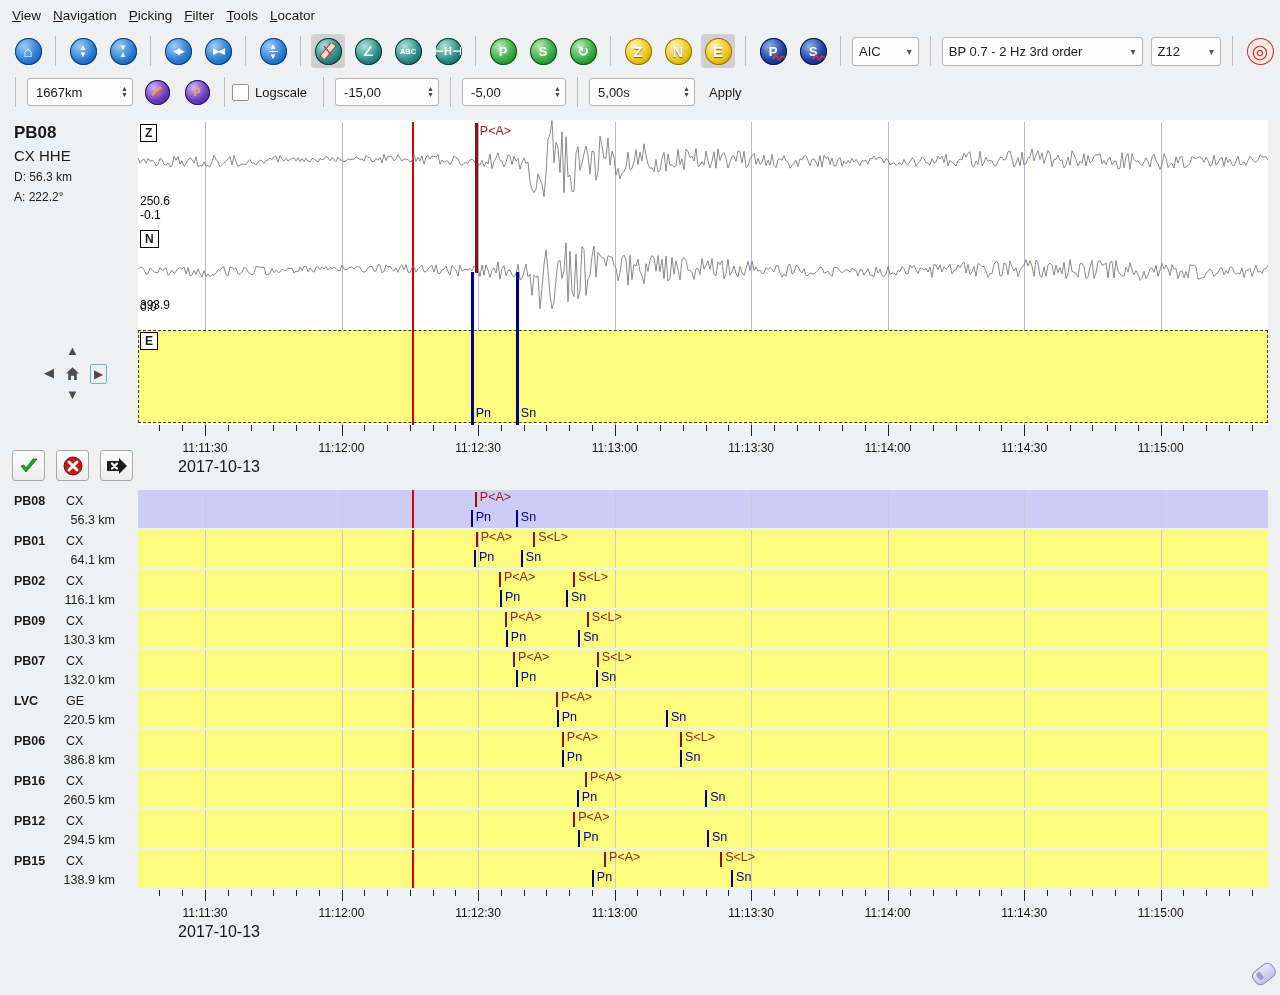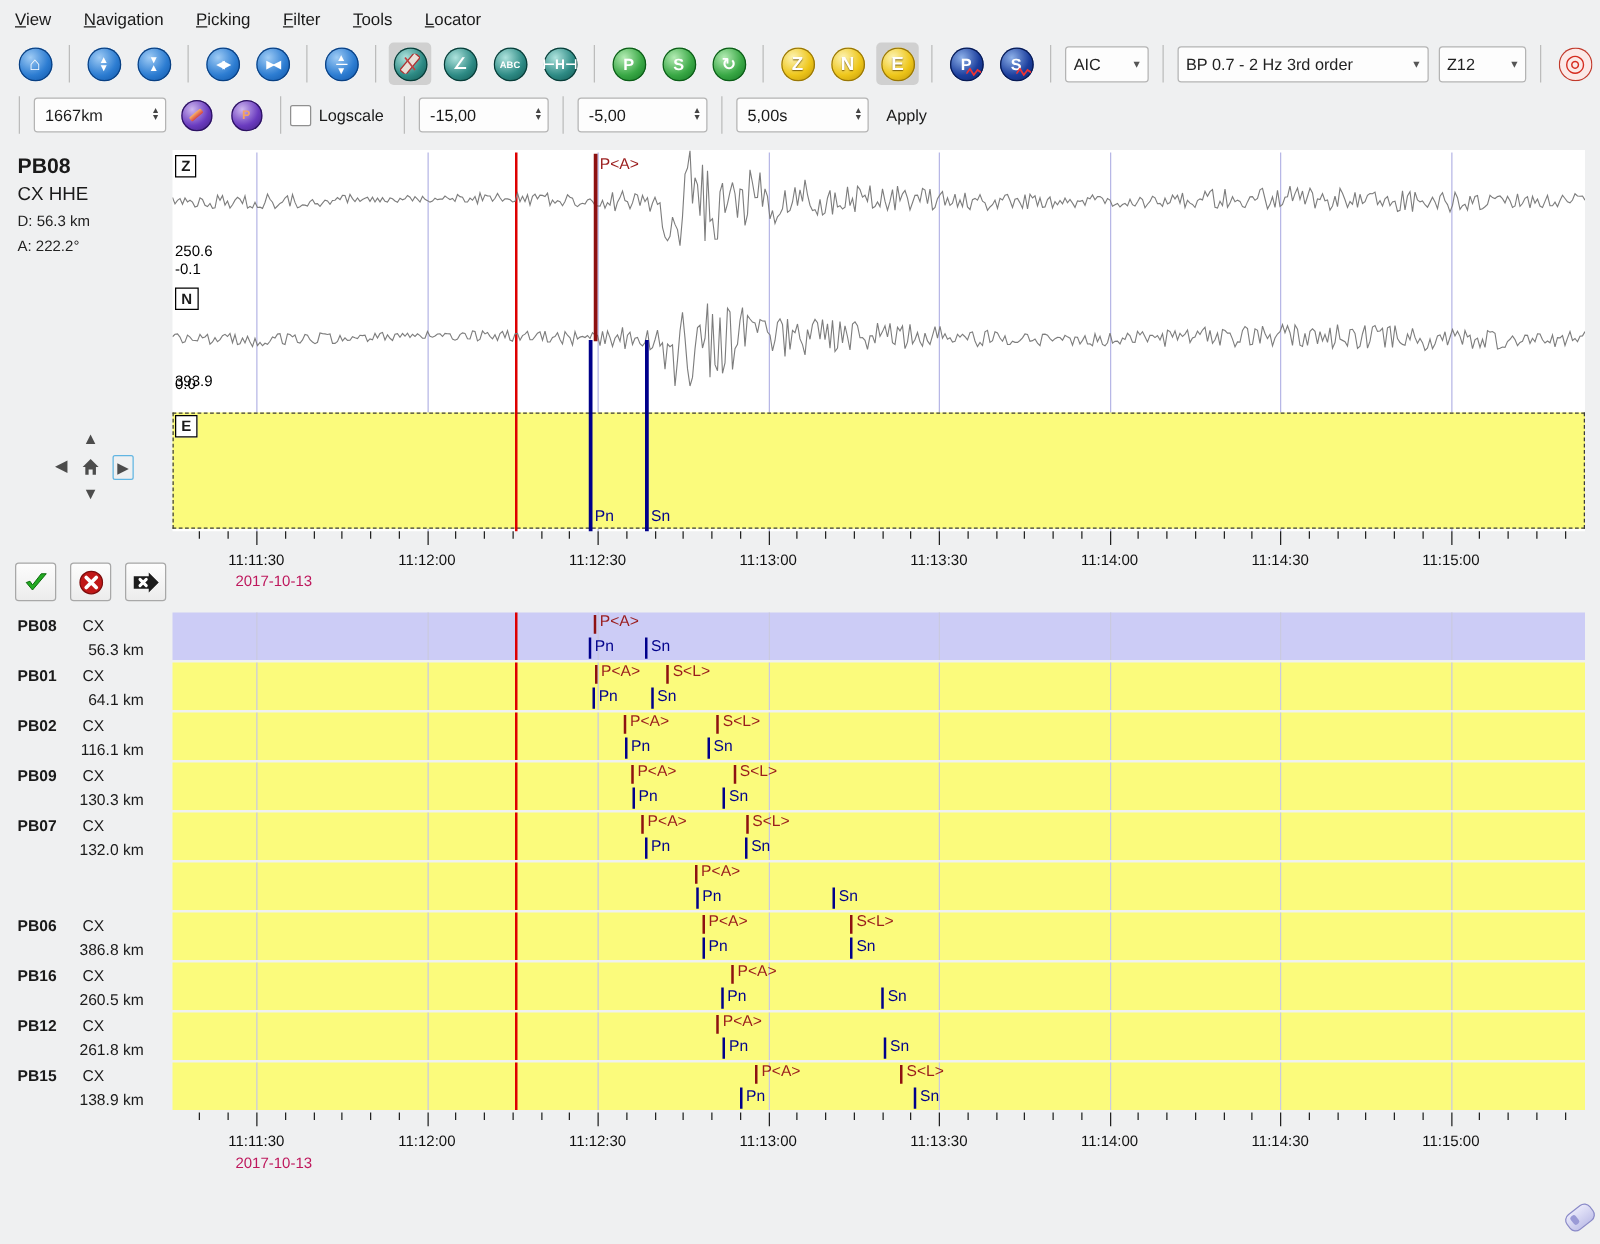--- a/index.html
+++ b/index.html
@@ -1,20 +1,20 @@
 <!DOCTYPE html>
 <html><head>
 <meta charset="utf-8">
 <style>
   html,body{margin:0;padding:0;background:#eff0f1;}
   #app{position:relative;width:1280px;height:995px;background:#eff0f1;
        font-family:"Liberation Sans","DejaVu Sans",sans-serif;color:#1a1a1a;overflow:hidden;}
   
   #menubar{position:absolute;left:0;top:0;width:100%;height:30px;display:flex;align-items:center;
-           padding-left:12px;box-sizing:border-box;gap:26px;font-size:13.5px;}
+           padding-left:12px;box-sizing:border-box;gap:12px;font-size:13.5px;}
   .menu-item{cursor:default;}
   .menu-item u{text-decoration:underline;}
   
   #toolbar1{position:absolute;left:0;top:30px;width:100%;height:42px;display:flex;align-items:center;
             padding-left:8px;box-sizing:border-box;}
   #toolbar2{position:absolute;left:0;top:72px;width:100%;height:40px;display:flex;align-items:center;
             padding-left:8px;box-sizing:border-box;font-size:13px;}
   .tsep{width:1px;height:30px;background:#bcbcbc;margin:0 7px;flex:0 0 auto;}
   .tbtn{width:34px;height:34px;border-radius:4px;display:flex;align-items:center;justify-content:center;
         margin:0 3px;flex:0 0 auto;cursor:pointer;}
@@ -63,21 +63,21 @@
   .mpick-line{position:absolute;width:3px;z-index:5;}
   .mpick-line.auto{background:#8e1111;}
   .mpick-line.pred{background:#00008b;}
   .mpick-label{position:absolute;font-size:12.5px;z-index:6;white-space:nowrap;}
   .mpick-label.auto{color:#9a1c1c;}
   .mpick-label.pred{color:#00008b;}
   
   .axis{position:absolute;left:138px;width:1130px;height:55px;}
   .tick{position:absolute;top:0;width:1px;background:#222;}
   .axis-label{position:absolute;top:16px;font-size:12px;transform:translateX(-50%);white-space:nowrap;color:#111;}
-  .axis-date{position:absolute;top:33px;font-size:12px;transform:translateX(-50%);white-space:nowrap;color:#be185d;}
+  .axis-date{position:absolute;top:33px;font-size:16px;transform:translateX(-50%);white-space:nowrap;color:#0f172a;}
   
   #review-buttons{position:absolute;left:12px;top:450px;display:flex;gap:11px;}
   .rbtn{width:31px;height:29px;border:1px solid #a8a8a8;border-radius:3px;
         background:linear-gradient(#fdfdfd,#ececec);display:flex;align-items:center;justify-content:center;cursor:pointer;}
   
   #rows{position:absolute;left:0;top:490px;width:1280px;}
   .srow{position:absolute;left:0;width:1280px;height:40px;}
   .srow-label{position:absolute;left:0;top:0;width:138px;height:40px;font-size:12.5px;}
   .srow-code{position:absolute;left:14px;top:4px;font-weight:bold;}
   .srow-net{position:absolute;left:66px;top:4px;}
@@ -542,20 +542,25 @@
           <div class="pk-lab auto" style="left: 380.103px;">P&lt;A&gt;</div>
           <div class="pk auto" style="left: 458.841px;"></div>
           <div class="pk-lab auto" style="left: 463.841px;">S&lt;L&gt;</div>
           <div class="pk pred" style="left: 377.833px;"></div>
           <div class="pk-lab pred" style="left: 382.833px;">Pn</div>
           <div class="pk pred" style="left: 457.931px;"></div>
           <div class="pk-lab pred" style="left: 462.931px;">Sn</div>
         </div>
       </div>
       <div class="srow" style="top: 200px;">
+        <div class="srow-label">
+          <span class="srow-code">LVC</span>
+          <span class="srow-net">GE</span>
+          <span class="srow-dist">220.5 km</span>
+        </div>
         <div class="srow-trace">
           <div class="row-grid" style="left: 67px;"></div>
           <div class="row-grid" style="left: 203.53px;"></div>
           <div class="row-grid" style="left: 340.06px;"></div>
           <div class="row-grid" style="left: 476.59px;"></div>
           <div class="row-grid" style="left: 613.12px;"></div>
           <div class="row-grid" style="left: 749.65px;"></div>
           <div class="row-grid" style="left: 886.18px;"></div>
           <div class="row-grid" style="left: 1022.71px;"></div>
           <div class="row-origin" style="left: 274.07px;"></div>
@@ -614,21 +619,21 @@
           <div class="pk pred" style="left: 438.817px;"></div>
           <div class="pk-lab pred" style="left: 443.817px;">Pn</div>
           <div class="pk pred" style="left: 567.155px;"></div>
           <div class="pk-lab pred" style="left: 572.155px;">Sn</div>
         </div>
       </div>
       <div class="srow" style="top: 320px;">
         <div class="srow-label">
           <span class="srow-code">PB12</span>
           <span class="srow-net">CX</span>
-          <span class="srow-dist">261.8 km</span>
+          <span class="srow-dist">294.5 km</span>
         </div>
         <div class="srow-trace">
           <div class="row-grid" style="left: 67px;"></div>
           <div class="row-grid" style="left: 203.53px;"></div>
           <div class="row-grid" style="left: 340.06px;"></div>
           <div class="row-grid" style="left: 476.59px;"></div>
           <div class="row-grid" style="left: 613.12px;"></div>
           <div class="row-grid" style="left: 749.65px;"></div>
           <div class="row-grid" style="left: 886.18px;"></div>
           <div class="row-grid" style="left: 1022.71px;"></div>

